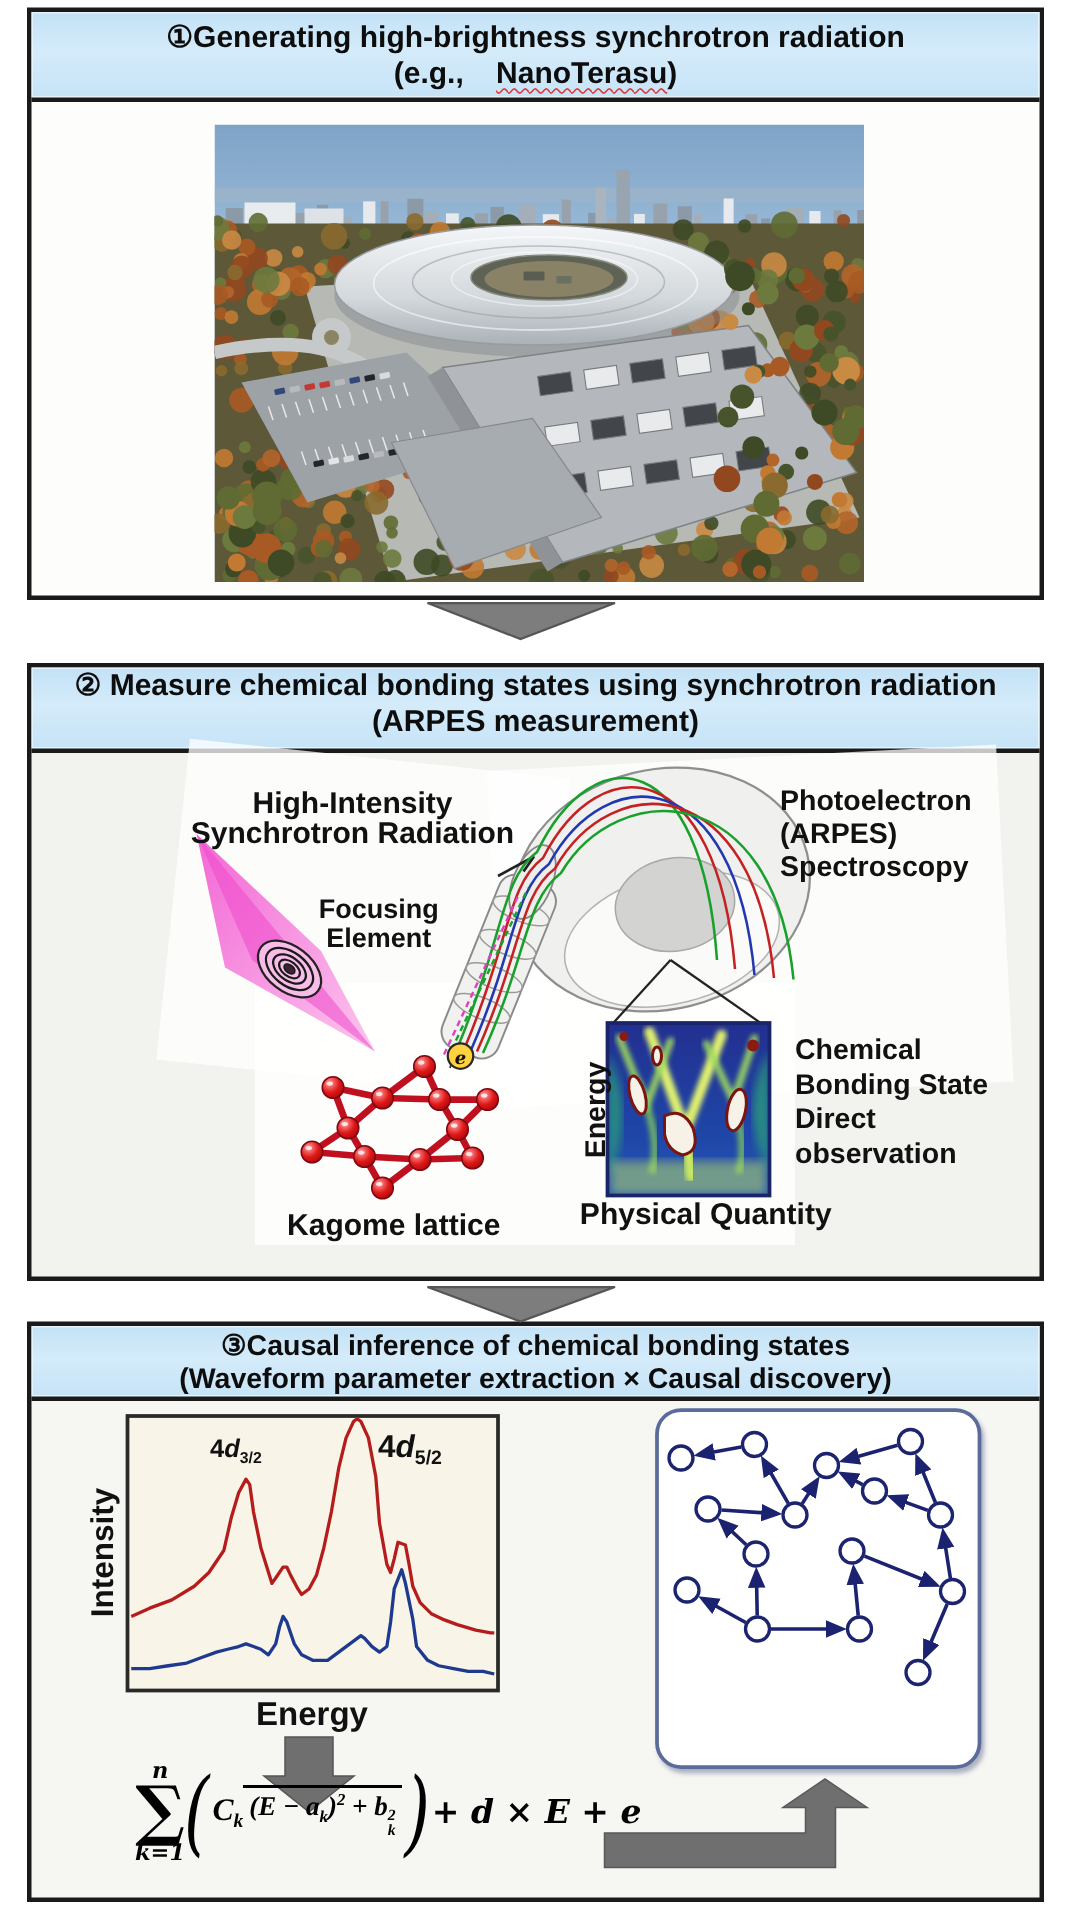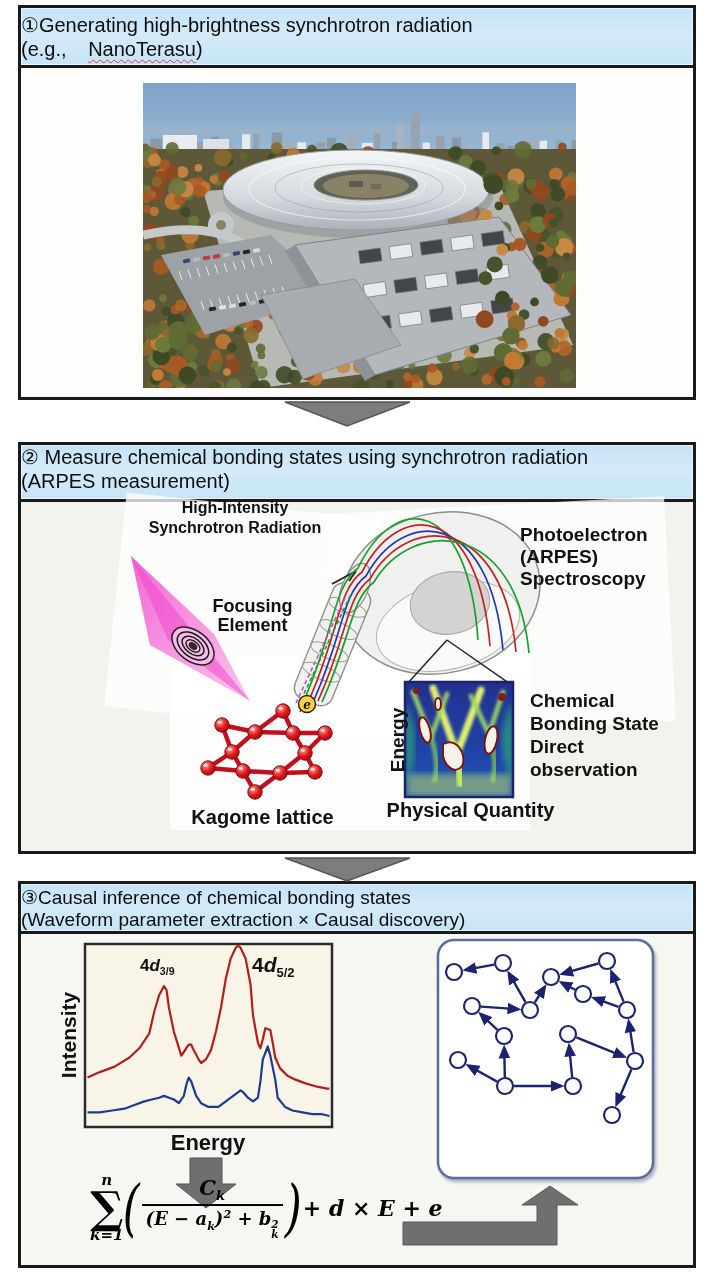--- a/index.html
+++ b/index.html
@@ -1,20 +1,20 @@
 <!DOCTYPE html>
 <html><head>
 <meta charset="utf-8">
 <style>
   html,body{margin:0;padding:0;background:#fff;}
   .page{position:relative;width:712px;height:1280px;background:#fff;overflow:hidden;
         font-family:"Liberation Sans",sans-serif;}
   .panel{position:absolute;left:18px;width:678px;border:3px solid #1a1a1a;box-sizing:border-box;}
   .panel-header{background:linear-gradient(180deg,#c3e2f6 0%,#d4ebfa 45%,#c6e4f7 100%);
-        border-bottom:3px solid #1a1a1a;font-weight:normal;color:#0d0d0d;
+        border-bottom:3px solid #1a1a1a;text-align:center;font-weight:bold;color:#0d0d0d;
         box-shadow:inset 0 0 0 1px rgba(255,255,255,.55);}
   .panel-header .hline{line-height:24px;font-size:20px;letter-spacing:0px;}
   #p1{top:5px;height:395px;background:#fdfdfc;}
   #p1 .panel-header{padding-top:5px;height:52px;}
   #p2{top:442px;height:412px;background:#f2f2ef;}
   #p2 .panel-header{padding-top:0;height:54px;}
   #p3{top:881px;height:387px;background:#f6f6f3;}
   #p3 .panel-header{padding-top:3px;height:44px;}
   #p3 .panel-header .hline{line-height:22px;font-size:19px;}
   .wavy{text-decoration:underline;text-decoration-style:wavy;text-decoration-color:#e03a3a;
@@ -24,21 +24,21 @@
   .ctr{text-align:center;}
   .rot{transform:rotate(-90deg);}
   sub.fr,sup.fr{font-size:.62em;}
   
   .formula{position:absolute;left:90px;top:1173px;z-index:6;display:flex;align-items:center;
         font-family:"DejaVu Serif",serif;font-style:italic;font-weight:bold;color:#000;}
   .sumcol{display:flex;flex-direction:column;align-items:center;line-height:1;}
   .sumcol .lim{font-size:15px;}
   .sumcol .sig{font-size:44px;font-style:normal;line-height:.9;}
   .bigparen{font-size:62px;font-weight:normal;line-height:.8;transform:scaleX(.7);margin:0 -4px;}
-  .frac{display:flex;flex-direction:column;align-items:center;margin:0 2px;}
+  .frac{display:flex;flex-direction:row;align-items:center;margin:0 2px;font-family:Liberation Serif, serif;}
   .frac .num{font-size:21px;line-height:1.15;}
   .frac .den{font-size:18px;border-top:2px solid #000;padding:2px 4px 0 4px;line-height:1.2;}
   .supsub{display:inline-flex;flex-direction:column;font-size:.58em;line-height:.95;
         vertical-align:-.35em;font-style:italic;}
   .tail{font-size:22px;margin-left:2px;white-space:nowrap;}
 </style>
 </head>
 <body>
 
 <div class="page">
@@ -755,21 +755,21 @@
         <circle cx="458" cy="1060" r="8" fill="#ffffff" stroke="#1c2470" stroke-width="2.2"></circle>
         <circle cx="635" cy="1061" r="8" fill="#ffffff" stroke="#1c2470" stroke-width="2.2"></circle>
         <circle cx="505" cy="1086" r="8" fill="#ffffff" stroke="#1c2470" stroke-width="2.2"></circle>
         <circle cx="573" cy="1086" r="8" fill="#ffffff" stroke="#1c2470" stroke-width="2.2"></circle>
         <circle cx="612" cy="1115" r="8" fill="#ffffff" stroke="#1c2470" stroke-width="2.2"></circle>
       </g>
 
     <polygon points="403,1222 537,1222 537,1205 522,1205 550,1186 578,1205 557,1205 557,1245 403,1245" fill="#6f6f6f" stroke="#585858" stroke-width="1"></polygon>
   </svg>
 
-  <div class="lab ctr" style="left:110px;top:498px;width:250px;font-size:16px;line-height:20px;">
+  <div class="lab ctr" style="left:110px;top:526px;width:250px;font-size:20px;line-height:20px;">
     <div>High-Intensity</div>
     <div>Synchrotron Radiation</div>
   </div>
   <div class="lab ctr" style="left:190px;top:597px;width:125px;font-size:18px;line-height:19px;">
     <div>Focusing</div>
     <div>Element</div>
   </div>
   <div class="lab" style="left:520px;top:524px;width:175px;font-size:19px;line-height:22px;">
     <div>Photoelectron</div>
     <div>(ARPES)</div>
@@ -780,21 +780,21 @@
     <div>Bonding State</div>
     <div>Direct</div>
     <div>observation</div>
   </div>
   <div class="lab ctr" style="left:378px;top:799px;width:185px;font-size:20px;">Physical Quantity</div>
   <div class="lab ctr" style="left:160px;top:806px;width:205px;font-size:20px;">Kagome lattice</div>
   <div class="lab ctr rot" style="left:352px;top:730px;width:90px;height:20px;font-size:19px;">Energy</div>
 
   <div class="lab ctr rot" style="left:6px;top:1024px;width:124px;height:22px;font-size:21px;">Intensity</div>
   <div class="lab ctr" style="left:146px;top:1130px;width:124px;font-size:22px;">Energy</div>
-  <div class="lab" style="left:140px;top:956px;font-size:17px;"><span>4</span><i>d</i><sub class="fr">3/9</sub></div>
+  <div class="lab" style="left:140px;top:956px;font-size:17px;"><span>4</span><i>d</i><sub class="fr">3/2</sub></div>
   <div class="lab" style="left:252px;top:953px;font-size:21px;"><span>4</span><i>d</i><sub class="fr">5/2</sub></div>
 
   <div class="formula">
     <div class="sumcol">
       <span class="lim">n</span>
       <span class="sig">∑</span>
       <span class="lim">k=1</span>
     </div>
     <span class="bigparen">(</span>
     <div class="frac">

